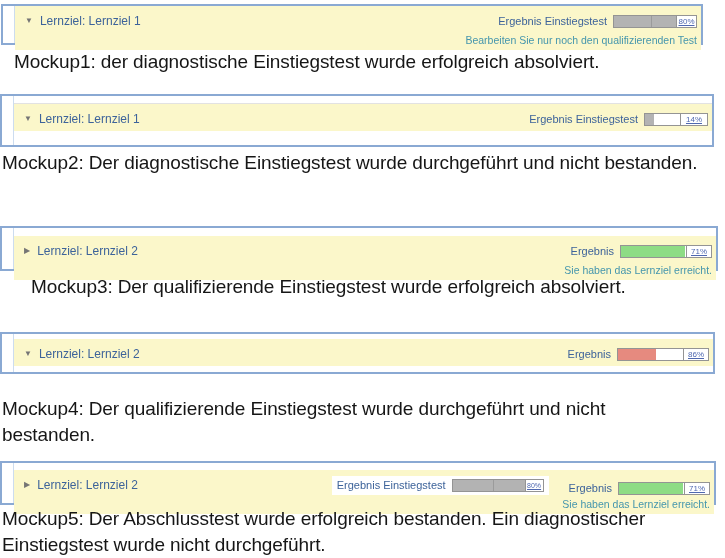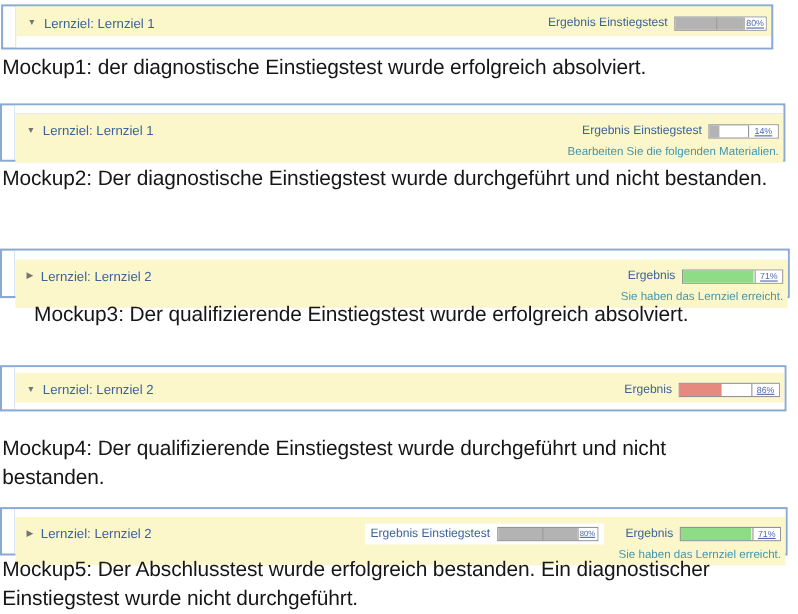--- a/index.html
+++ b/index.html
@@ -47,21 +47,21 @@
   .tri{
     color:#757575;font-size:8px;line-height:1;
     margin-right:7px;flex:0 0 auto;cursor:pointer;
   }
   .title{
     color:var(--title,#3d639a);
     font-size:12px;
     margin-right:auto;
     white-space:nowrap;
   }
-  .bars{display:flex;align-items:center;gap:20px;flex:0 0 auto;}
+  .bars{display:flex;align-items:flex-end;gap:20px;flex:0 0 auto;}
   .bar-group{display:flex;align-items:center;gap:6px;}
   .bar-group.highlight{background:#ffffff;padding:3px 5px;}
   .bar-label{
     color:var(--title,#3d639a);
     font-size:11px;white-space:nowrap;
   }
   .bar{
     position:relative;display:inline-block;
     width:92px;height:13px;
     background:#ffffff;
@@ -93,21 +93,21 @@
     white-space:nowrap;
   }
   .caption{
     position:absolute;left:2px;width:700px;
     color:#161616;
     font-size:19px;line-height:26px;
     letter-spacing:-0.1px;
   }
   
   .unit-1 .mockup-box{top:4px;left:1px;width:702px;height:41px;}
-  .unit-1 .caption{top:49px;}
+  .unit-1 .caption{top:49px;margin-left:12px;}
   .unit-2 .mockup-box{top:94px;left:0;width:714px;height:53px;}
   .unit-2 .caption{top:150px;}
   .unit-3 .mockup-box{top:226px;left:0;width:718px;height:45px;}
   .unit-3 .caption{top:274px;margin-left:29px;}
   .unit-4 .mockup-box{top:332px;left:0;width:715px;height:42px;}
   .unit-4 .caption{top:396px;}
   .unit-5 .mockup-box{top:461px;left:0;width:716px;height:44px;}
   .unit-5 .caption{top:506px;}
 </style>
 </head>
@@ -127,20 +127,21 @@
                 <span class="bar-group">
                   <span class="bar-label">Ergebnis Einstiegstest</span>
                   <span class="bar">
                     <span class="fill" style="width: 80%; background: rgb(179, 179, 179);"></span>
                     <span class="divider"></span>
                     <span class="pct">80%</span>
                   </span>
                 </span>
               </span>
           </div>
+          <div class="subtitle">Bearbeiten Sie nur noch den qualifizierenden Test</div>
         </div>
         <div class="strip strip-bottom"></div>
       </div>
     </div>
     <div class="caption">Mockup1: der diagnostische Einstiegstest wurde erfolgreich absolviert.</div>
   </div>
 
   <div class="mockup-unit unit-2">
     <div class="mockup-box">
       <div class="gutter"></div>
@@ -153,21 +154,20 @@
             <span class="bars">
                 <span class="bar-group">
                   <span class="bar-label">Ergebnis Einstiegstest</span>
                   <span class="bar">
                     <span class="fill" style="width: 14%; background: rgb(179, 179, 179);"></span>
                     <span class="pct">14%</span>
                   </span>
                 </span>
               </span>
           </div>
-          <div class="subtitle">Bearbeiten Sie die folgenden Materialien.</div>
         </div>
         <div class="strip strip-bottom"></div>
       </div>
     </div>
     <div class="caption">Mockup2: Der diagnostische Einstiegstest wurde durchgeführt und nicht bestanden.</div>
   </div>
 
   <div class="mockup-unit unit-3">
     <div class="mockup-box">
       <div class="gutter"></div>

